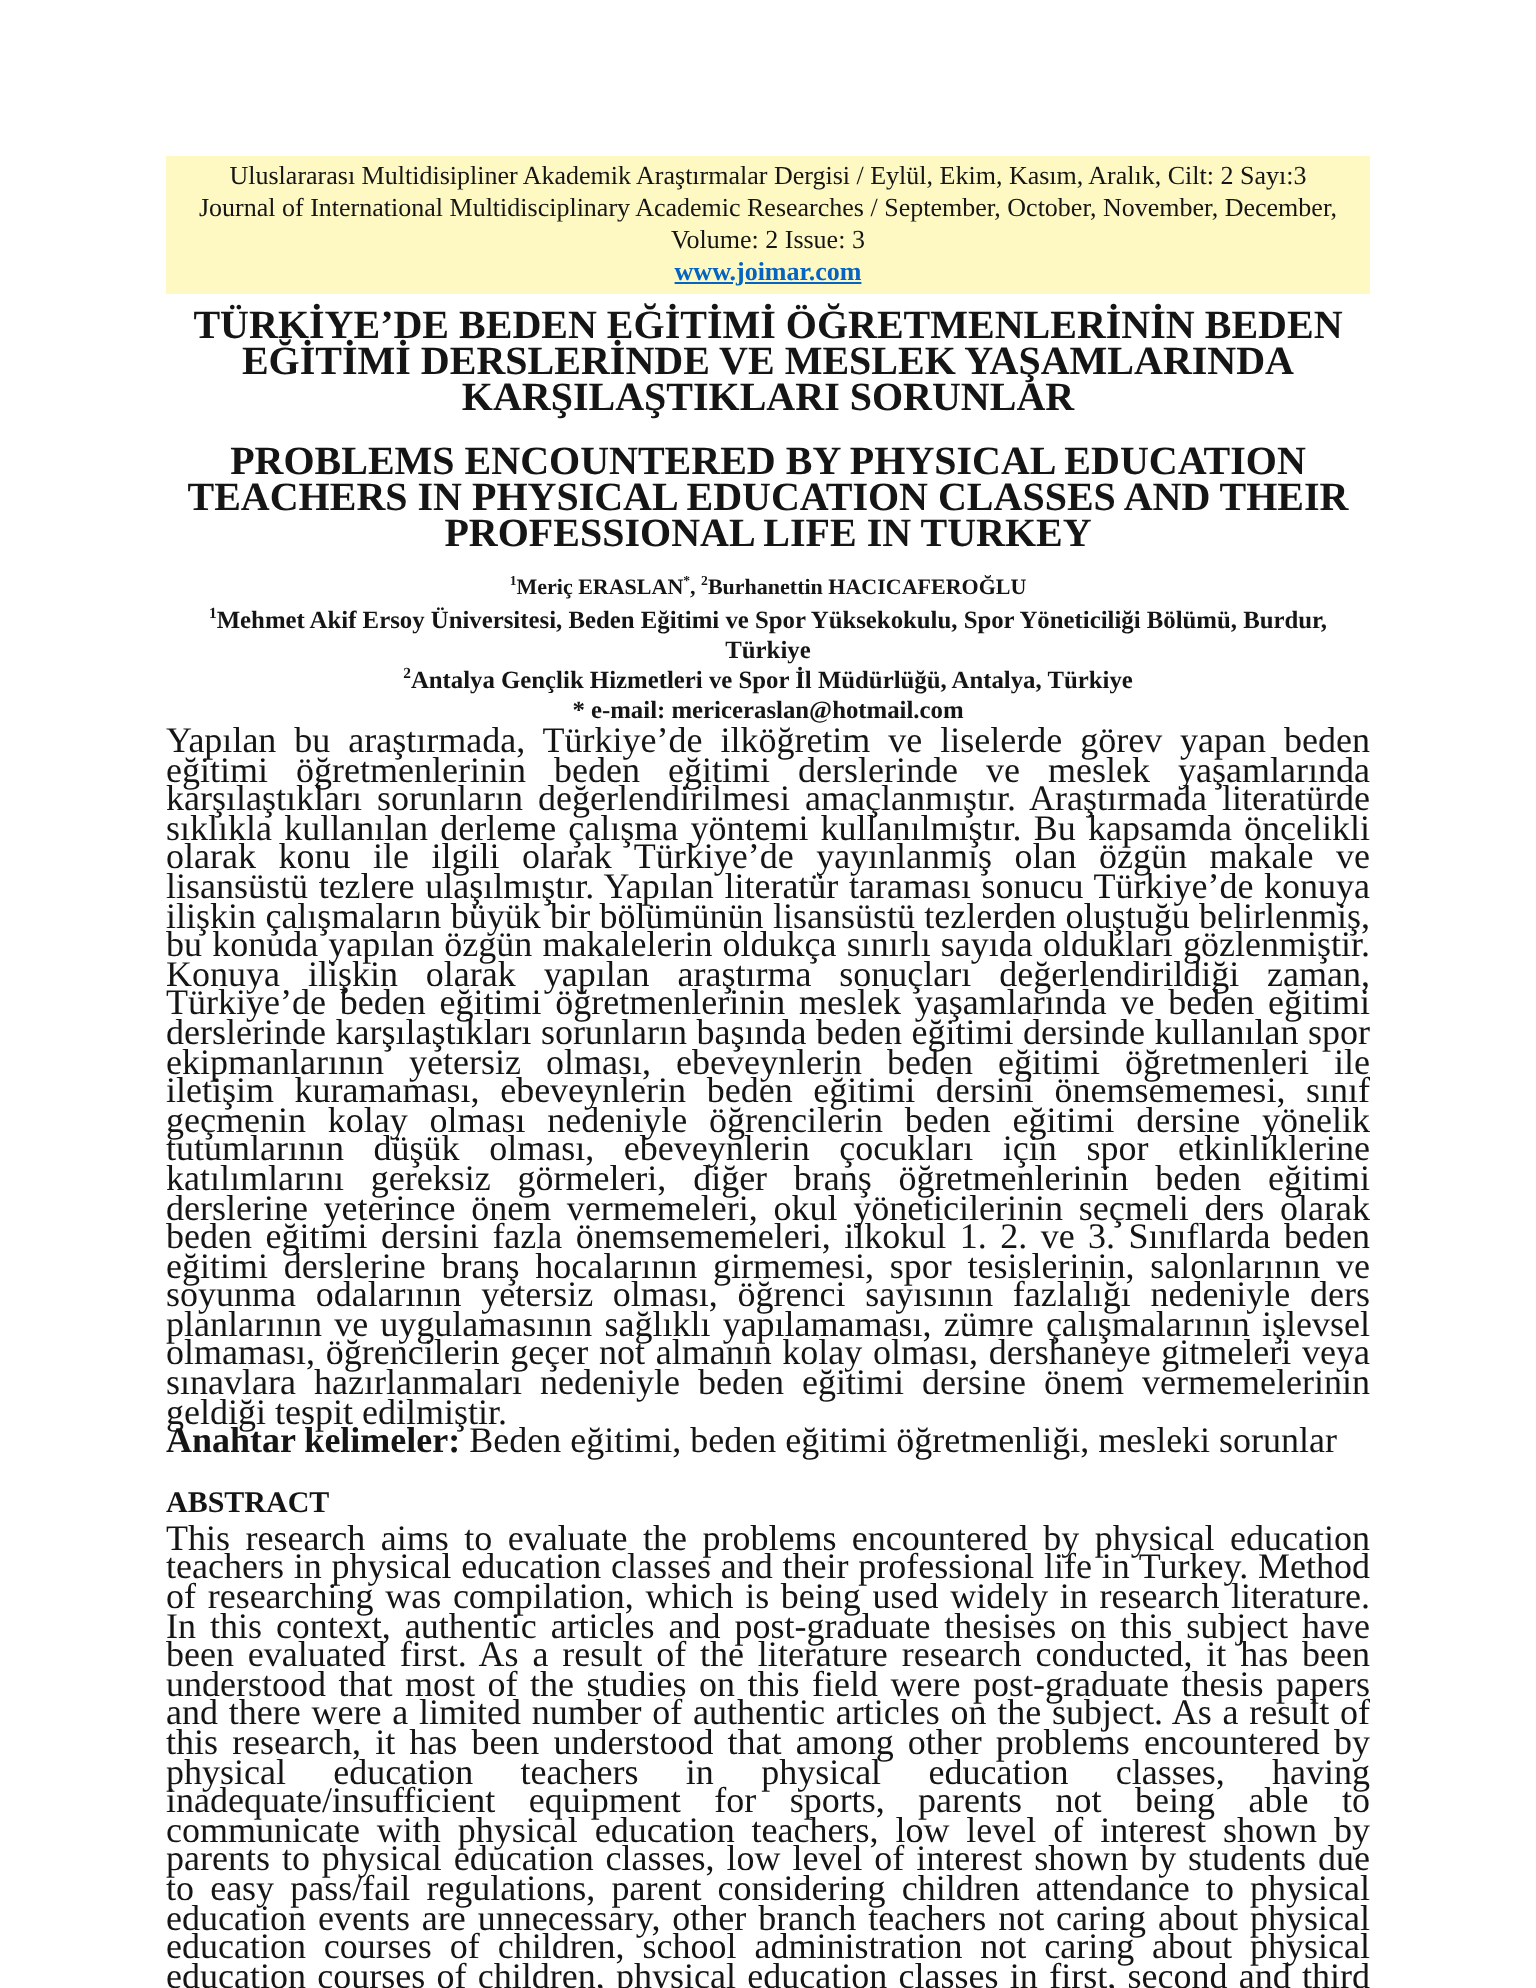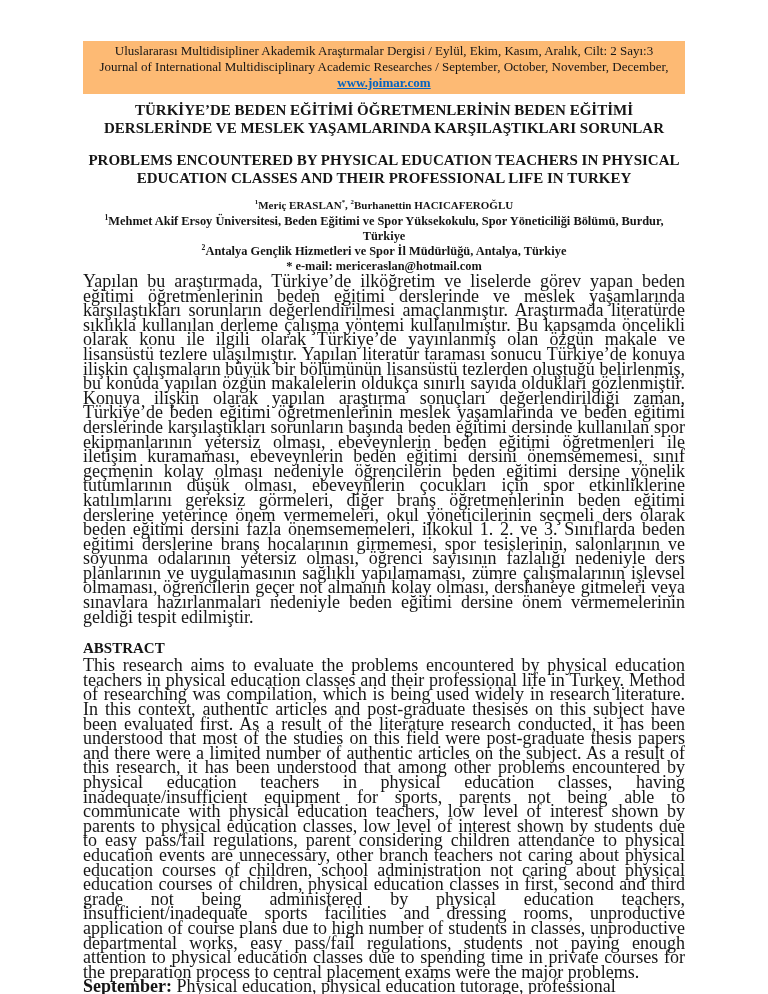--- a/index.html
+++ b/index.html
@@ -7,37 +7,37 @@
     width: 768px; height: 994px;
     background: #ffffff;
     font-family: "Liberation Serif", "DejaVu Serif", serif;
     color: #151515;
     -webkit-font-smoothing: antialiased;
   }
   .page { position: relative; width: 768px; height: 994px; overflow: hidden; }
   .content { width: 602px; margin: 0 auto; }
 
   .header-box {
-    margin-top: 41px;
-    background: #fdba74;
+    margin-top: 78px;
+    background: #fef9c3;
     text-align: center;
     font-size: 13px;
     line-height: 16px;
     padding: 2px 4px 3px 4px;
     box-sizing: border-box;
   }
   .header-box .link {
     font-weight: bold;
     color: #0563c1;
     text-decoration: underline;
     cursor: pointer;
     text-align: right;
   }
 
-  .title { margin: 7px 0 0 0; font-size: 15px; line-height: 18px; font-weight: bold; text-align: center; }
+  .title { margin: 7px 0 0 0; font-size: 20px; line-height: 18px; font-weight: bold; text-align: center; }
   .title-en { margin-top: 14px; }
 
   .authors { margin-top: 10px; text-align: center; font-weight: bold; }
   .authors .names { font-size: 11px; line-height: 17px; }
   .authors .affil { font-size: 12.4px; line-height: 15px; }
   sup { font-size: 0.62em; vertical-align: super; line-height: 0; }
 
   h2.sec { margin: 10px 0 1px 0; font-size: 15px; line-height: 17px; font-weight: bold; }
   h2.sec-abstract { margin-top: 16px; }
 
@@ -54,20 +54,21 @@
 </style>
 </head>
 <body>
 
 <div class="page">
   <div class="content">
 
     <div class="header-box">
       <div>Uluslararası Multidisipliner Akademik Araştırmalar Dergisi / Eylül, Ekim, Kasım, Aralık, Cilt: 2 Sayı:3</div>
       <div>Journal of International Multidisciplinary Academic Researches / September, October, November, December,</div>
+      <div>Volume: 2 Issue: 3</div>
       <div>
         <span class="link">www.joimar.com</span>
       </div>
     </div>
 
     <div class="title">TÜRKİYE’DE BEDEN EĞİTİMİ ÖĞRETMENLERİNİN BEDEN EĞİTİMİ DERSLERİNDE VE MESLEK YAŞAMLARINDA KARŞILAŞTIKLARI SORUNLAR</div>
     <div class="title title-en">PROBLEMS ENCOUNTERED BY PHYSICAL EDUCATION TEACHERS IN PHYSICAL EDUCATION CLASSES AND THEIR PROFESSIONAL LIFE IN TURKEY</div>
 
     <div class="authors">
       <div class="names">
@@ -76,20 +77,21 @@
       <div class="affil">
         <sup>1</sup><span>Mehmet Akif Ersoy Üniversitesi, Beden Eğitimi ve Spor Yüksekokulu, Spor Yöneticiliği Bölümü, Burdur, Türkiye</span>
       </div>
       <div class="affil">
         <sup>2</sup><span>Antalya Gençlik Hizmetleri ve Spor İl Müdürlüğü, Antalya, Türkiye</span>
       </div>
       <div class="affil">* e-mail: mericeraslan@hotmail.com</div>
     </div>
 
     <p class="body">Yapılan bu araştırmada, Türkiye’de ilköğretim ve liselerde görev yapan beden eğitimi öğretmenlerinin beden eğitimi derslerinde ve meslek yaşamlarında karşılaştıkları sorunların değerlendirilmesi amaçlanmıştır. Araştırmada literatürde sıklıkla kullanılan derleme çalışma yöntemi kullanılmıştır. Bu kapsamda öncelikli olarak konu ile ilgili olarak Türkiye’de yayınlanmış olan özgün makale ve lisansüstü tezlere ulaşılmıştır. Yapılan literatür taraması sonucu Türkiye’de konuya ilişkin çalışmaların büyük bir bölümünün lisansüstü tezlerden oluştuğu belirlenmiş, bu konuda yapılan özgün makalelerin oldukça sınırlı sayıda oldukları gözlenmiştir. Konuya ilişkin olarak yapılan araştırma sonuçları değerlendirildiği zaman, Türkiye’de beden eğitimi öğretmenlerinin meslek yaşamlarında ve beden eğitimi derslerinde karşılaştıkları sorunların başında beden eğitimi dersinde kullanılan spor ekipmanlarının yetersiz olması, ebeveynlerin beden eğitimi öğretmenleri ile iletişim kuramaması, ebeveynlerin beden eğitimi dersini önemsememesi, sınıf geçmenin kolay olması nedeniyle öğrencilerin beden eğitimi dersine yönelik tutumlarının düşük olması, ebeveynlerin çocukları için spor etkinliklerine katılımlarını gereksiz görmeleri, diğer branş öğretmenlerinin beden eğitimi derslerine yeterince önem vermemeleri, okul yöneticilerinin seçmeli ders olarak beden eğitimi dersini fazla önemsememeleri, ilkokul 1. 2. ve 3. Sınıflarda beden eğitimi derslerine branş hocalarının girmemesi, spor tesislerinin, salonlarının ve soyunma odalarının yetersiz olması, öğrenci sayısının fazlalığı nedeniyle ders planlarının ve uygulamasının sağlıklı yapılamaması, zümre çalışmalarının işlevsel olmaması, öğrencilerin geçer not almanın kolay olması, dershaneye gitmeleri veya sınavlara hazırlanmaları nedeniyle beden eğitimi dersine önem vermemelerinin geldiği tespit edilmiştir.</p>
+    <p class="body kw"><span class="b">Anahtar kelimeler:</span><span> Beden eğitimi, beden eğitimi öğretmenliği, mesleki sorunlar</span></p>
 
     <h2 class="sec sec-abstract">ABSTRACT</h2>
     <p class="body">This research aims to evaluate the problems encountered by physical education teachers in physical education classes and their professional life in Turkey. Method of researching was compilation, which is being used widely in research literature. In this context, authentic articles and post-graduate thesises on this subject have been evaluated first. As a result of the literature research conducted, it has been understood that most of the studies on this field were post-graduate thesis papers and there were a limited number of authentic articles on the subject. As a result of this research, it has been understood that among other problems encountered by physical education teachers in physical education classes, having inadequate/insufficient equipment for sports, parents not being able to communicate with physical education teachers, low level of interest shown by parents to physical education classes, low level of interest shown by students due to easy pass/fail regulations, parent considering children attendance to physical education events are unnecessary, other branch teachers not caring about physical education courses of children, school administration not caring about physical education courses of children, physical education classes in first, second and third grade not being administered by physical education teachers, insufficient/inadequate sports facilities and dressing rooms, unproductive application of course plans due to high number of students in classes, unproductive departmental works, easy pass/fail regulations, students not paying enough attention to physical education classes due to spending time in private courses for the preparation process to central placement exams were the major problems.</p>
     <p class="body kw"><span class="b">September:</span><span> Physical education, physical education tutorage, professional problems</span></p>
     <p class="body kw"><span class="b">JEL CODES</span><span>: L83, I2, I20</span></p>
 
     <div class="pagenum">1</div>
 
   </div>
 </div>

